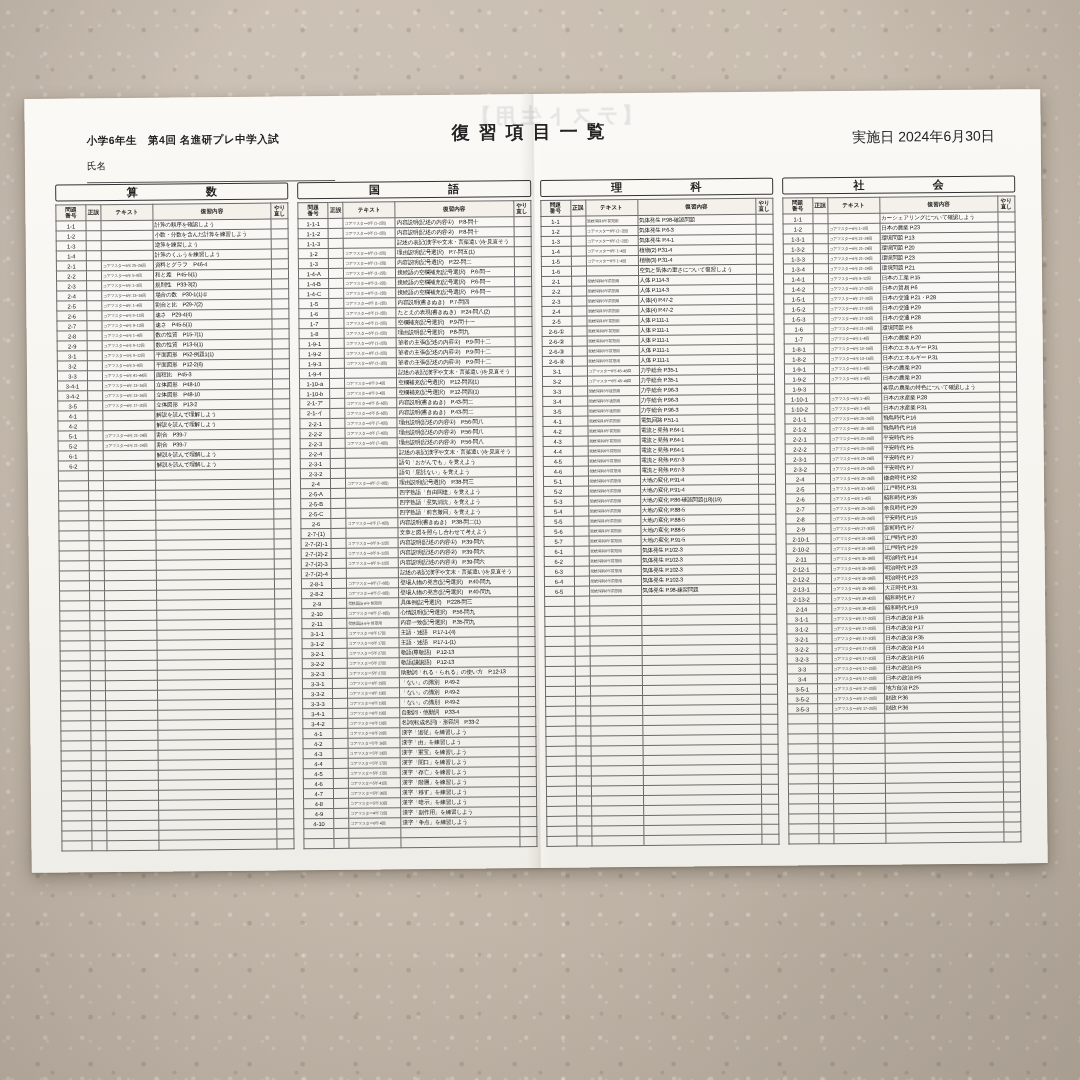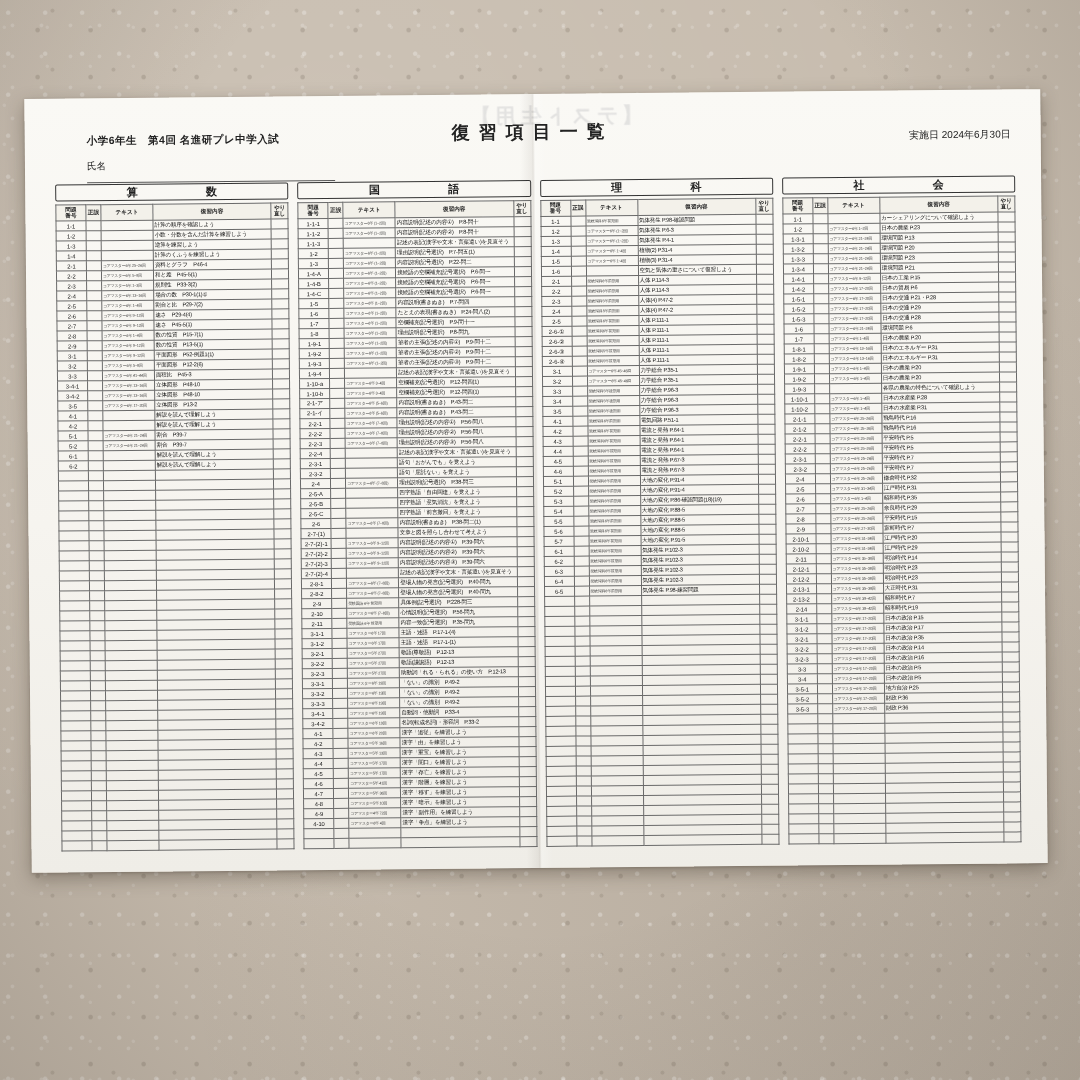--- a/index.html
+++ b/index.html
@@ -30,21 +30,21 @@
     background:linear-gradient(90deg,transparent,rgba(120,110,100,0.10) 45%,rgba(120,110,100,0.16) 50%,rgba(255,255,255,0.25) 58%,transparent);
     pointer-events:none;}
   .ghost{
     position:absolute;left:400px;top:8px;width:260px;text-align:center;
     font-size:21px;font-weight:bold;color:rgba(110,112,125,0.16);
     transform:scaleX(-1);letter-spacing:4px;filter:blur(0.6px);pointer-events:none;
   }
   .head{position:absolute;left:30px;right:30px;top:24px;height:28px;}
   .head-left{position:absolute;left:32px;top:12px;font-size:10.5px;font-weight:bold;letter-spacing:0.5px;}
   .head-title{position:absolute;left:0;right:0;top:2px;text-align:center;font-size:18px;font-weight:bold;letter-spacing:9px;}
-  .head-date{position:absolute;right:0;top:14px;font-size:10px;text-align:right;}
+  .head-date{position:absolute;right:16px;top:14px;font-size:14px;text-align:right;}
   .namefield{position:absolute;left:62px;top:62px;width:248px;font-size:9.5px;border-bottom:1.2px solid #555;padding-bottom:9px;}
   .sections{position:absolute;left:30px;top:86px;right:26px;display:flex;gap:9px;}
   .section{flex:1 1 0;min-width:0;}
   .sec-title{border:1.2px solid #333;border-radius:2px;height:15px;line-height:15px;
     text-align:center;font-size:11px;font-weight:bold;letter-spacing:2.6em;text-indent:2.6em;margin-bottom:3px;}
   table.grid{width:100%;border-collapse:collapse;table-layout:fixed;border:1.1px solid #444;}
   table.grid th,table.grid td{
     border:0.55px solid #6a6a6a;padding:0 1px;overflow:hidden;white-space:nowrap;
     font-weight:normal;vertical-align:middle;}
   table.grid thead th{background:#f3f1ea;font-size:5.6px;line-height:1.05;height:15px;text-align:center;font-weight:bold;color:#222;}

